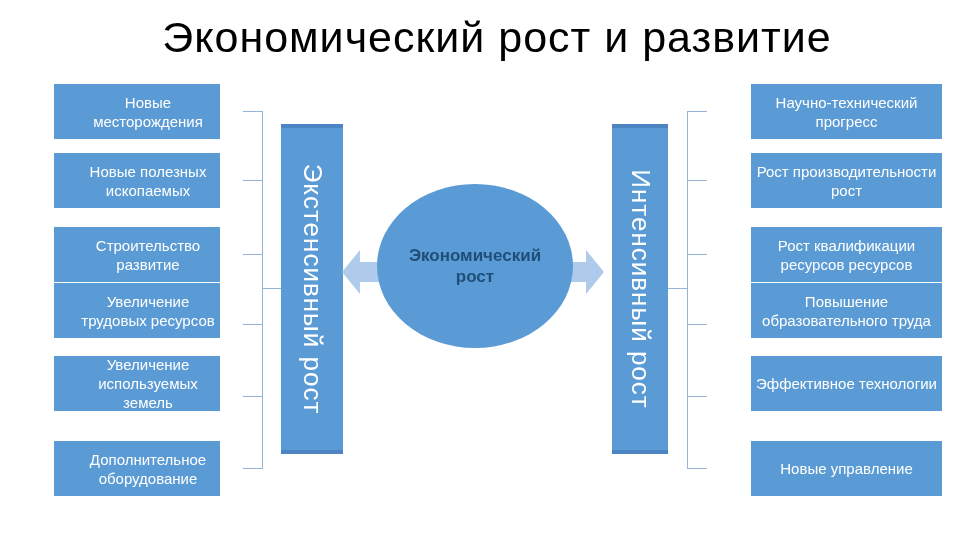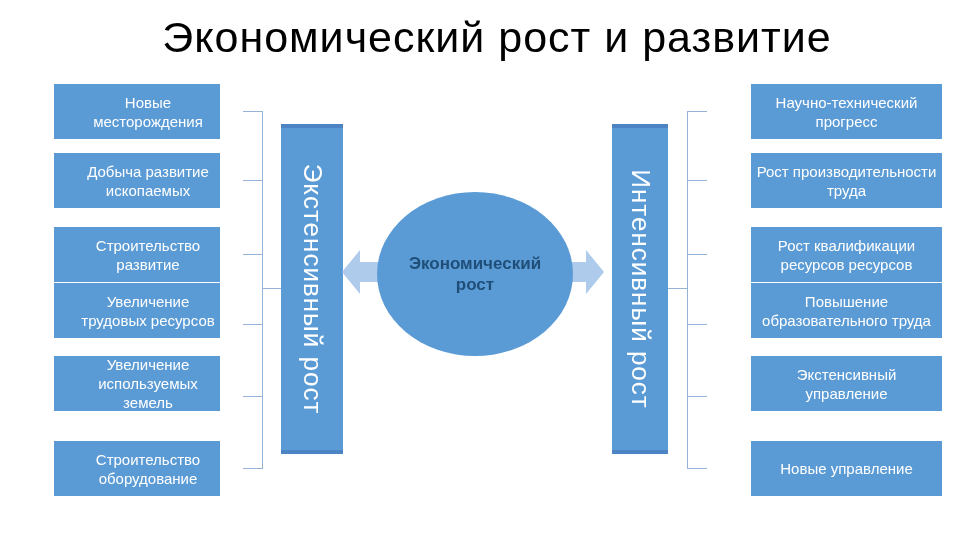--- a/index.html
+++ b/index.html
@@ -35,44 +35,44 @@
     box-sizing:border-box;
   }
   .bar-ext{left:281px;width:62px;}
   .bar-int{left:612px;width:56px;}
   .bar-label{
     position:absolute;top:50%;left:50%;
     transform:translate(-50%,-50%) rotate(90deg);
     white-space:nowrap;color:#ffffff;font-size:26px;letter-spacing:1px;
   }
   .ellipse{
-    position:absolute;left:377px;top:192px;width:196px;height:164px;
+    position:absolute;left:377px;top:184px;width:196px;height:164px;
     background:#5B9BD5;border-radius:50%;
     display:flex;align-items:center;justify-content:center;
   }
   .ellipse-label{
     width:160px;text-align:center;color:#1F4E79;font-weight:bold;
     font-size:17px;line-height:21px;
   }
   .arrow{position:absolute;top:248px;}
 </style>
 </head>
 <body>
 
 <div class="slide">
 
   <h1 class="title">Экономический рост и развитие</h1>
 
   <div class="leftcol">
     <div class="node r1">Новые месторождения</div>
-    <div class="node r2">Добыча развитие ископаемых</div>
+    <div class="node r2">Новые полезных ископаемых</div>
     <div class="node r3">Строительство развитие</div>
     <div class="node r4">Увеличение трудовых ресурсов</div>
     <div class="node r5">Увеличение используемых земель</div>
-    <div class="node r6">Строительство оборудование</div>
+    <div class="node r6">Дополнительное оборудование</div>
   </div>
 
   <div class="conn hline" style="left:243px;top:111px;width:19px;"></div>
   <div class="conn hline" style="left:243px;top:180px;width:19px;"></div>
   <div class="conn hline" style="left:243px;top:254px;width:19px;"></div>
   <div class="conn hline" style="left:243px;top:324px;width:19px;"></div>
   <div class="conn hline" style="left:243px;top:396px;width:19px;"></div>
   <div class="conn hline" style="left:243px;top:468px;width:19px;"></div>
   <div class="conn vline" style="left:262px;top:111px;height:358px;"></div>
   <div class="conn hline" style="left:262px;top:288px;width:19px;"></div>
@@ -99,20 +99,20 @@
   <svg class="arrow" style="left:567px;" width="38" height="48" viewBox="0 0 38 48">
     <polygon points="37,24 19,2 19,14 0,14 0,34 19,34 19,46" fill="#AECBEB"></polygon>
   </svg>
 
   <div class="ellipse">
     <span class="ellipse-label">Экономический рост</span>
   </div>
 
   <div class="rightcol">
     <div class="node r1">Научно-технический прогресс</div>
-    <div class="node r2">Рост производительности труда</div>
+    <div class="node r2">Рост производительности рост</div>
     <div class="node r3">Рост квалификации ресурсов ресурсов</div>
     <div class="node r4">Повышение образовательного труда</div>
-    <div class="node r5">Экстенсивный управление</div>
+    <div class="node r5">Эффективное технологии</div>
     <div class="node r6">Новые управление</div>
   </div>
 
 </div>
 
 </body></html>

